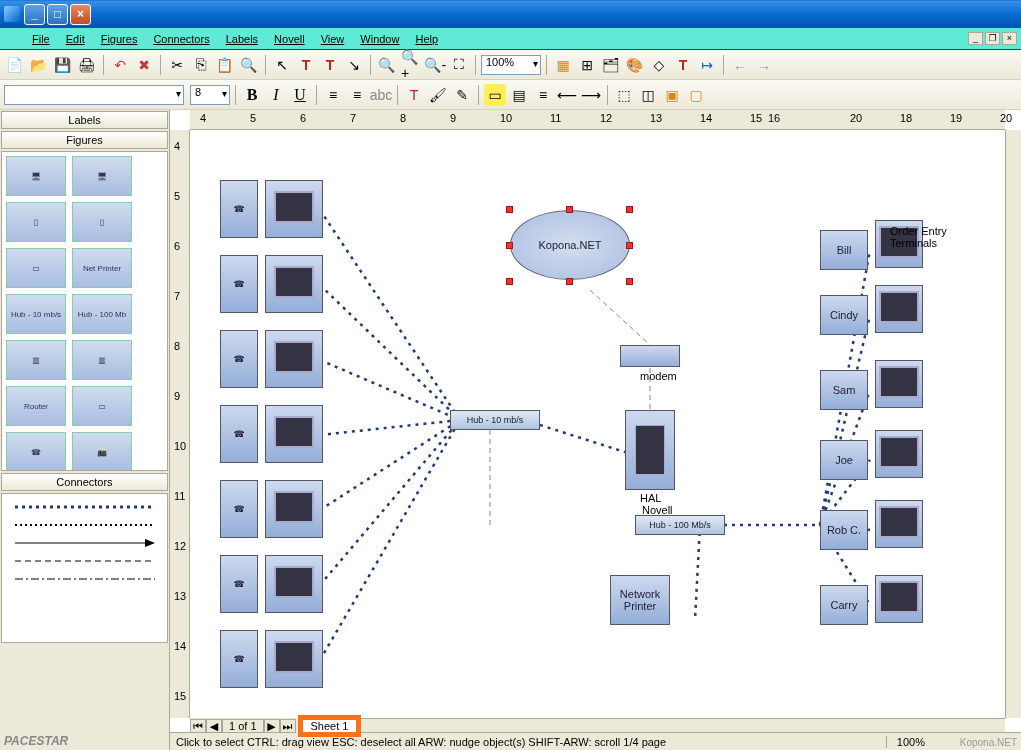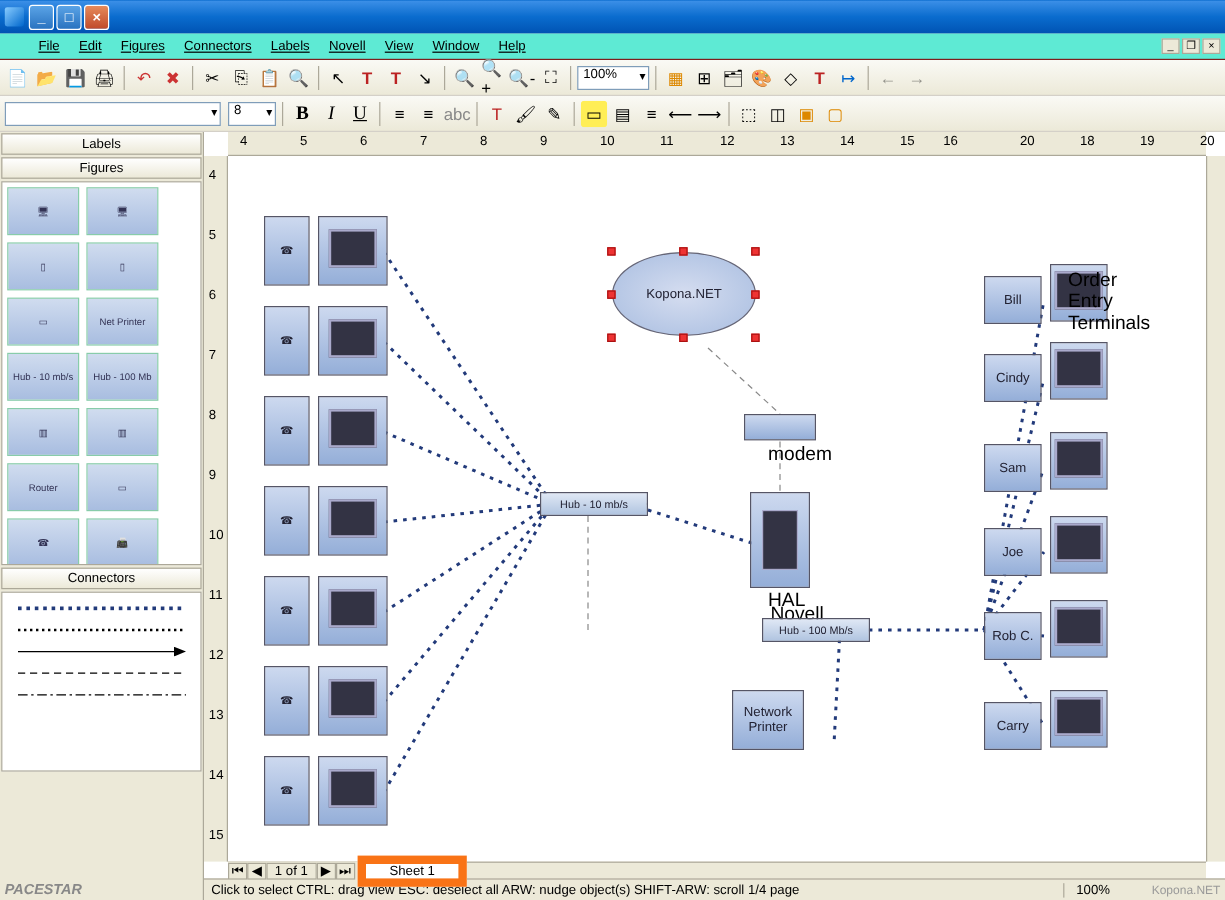--- a/index.html
+++ b/index.html
@@ -32,35 +32,35 @@
 .ruler-h{position:absolute;top:0;left:20px;right:16px;height:20px;background:#ece9d8;border-bottom:1px solid #aca899;font-size:9px}
 .ruler-h span{position:absolute;top:2px}
 .ruler-v{position:absolute;top:20px;left:0;width:20px;bottom:32px;background:#ece9d8;border-right:1px solid #aca899;font-size:9px}
 .ruler-v span{position:absolute;left:4px}
 .canvas{position:absolute;top:20px;left:20px;right:16px;bottom:32px;background:#fff}
 .scrollv{position:absolute;top:20px;right:0;width:16px;bottom:32px;background:#ece9d8;border-left:1px solid #aca899}
 .scrollh{position:absolute;bottom:16px;left:20px;right:16px;height:16px;background:#ece9d8;border-top:1px solid #aca899}
 .sheet-tabs{position:absolute;bottom:16px;left:20px;height:16px;display:flex;align-items:center;font-size:10px;background:#ece9d8;z-index:5}
 .sheet-tabs .nav{width:16px;height:14px;border:1px solid #aca899;text-align:center;line-height:12px;cursor:pointer;background:#ece9d8}
 .sheet-tabs .pg{padding:0 6px;border:1px solid #aca899;background:#ece9d8}
-.sheet-tabs .tab{padding:0 20px;border:7px solid #f97316;background:#fff;margin-left:2px}
+.sheet-tabs .tab{padding:0 8px;border:5px solid #f97316;background:#fff;margin-left:2px}
 .statusbar{position:absolute;bottom:0;left:0;right:0;height:18px;background:#ece9d8;border-top:1px solid #aca899;display:flex;align-items:center;font-size:10px;padding:0 6px}
 .statusbar .cell{padding:0 10px;border-left:1px solid #aca899}
 .node{position:absolute;background:linear-gradient(to bottom,#cdd9ef,#94aed8);border:1px solid #556;font-size:9px;text-align:center;display:flex;align-items:center;justify-content:center;flex-direction:column;color:#223}
 .phone{width:38px;height:58px}
 .monitor{width:58px;height:58px;background:linear-gradient(to bottom,#cdd9ef,#94aed8)}
 .monitor::before{content:"";width:36px;height:28px;background:#334;display:block;border:2px solid #aac;margin-bottom:4px}
 .terminal{width:48px;height:40px}
 .hub{width:90px;height:20px;background:linear-gradient(to bottom,#e0e8f5,#b0c4e0)}
 .cloud{width:120px;height:70px;background:radial-gradient(ellipse at center,#d5ddf0,#a8bde0);border-radius:50%;border:1px solid #667}
 .server{width:50px;height:80px}
 .modem{width:60px;height:22px}
 .printer{width:60px;height:50px}
 .sel-handle{position:absolute;width:7px;height:7px;background:#e33;border:1px solid #a11}
-.label-free{position:absolute;font-size:16px;color:#000;background:transparent}
+.label-free{position:absolute;font-size:11px;color:#000;background:transparent}
 svg.wires{position:absolute;top:0;left:0;width:100%;height:100%;pointer-events:none}
 .pacestar{position:absolute;left:4px;bottom:2px;font-size:12px;font-style:italic;color:#888;font-weight:bold}
 .watermark{position:absolute;right:4px;bottom:2px;font-size:10px;color:#999}
 </style>
 </head>
 <body>
 
 <div class="titlebar">
   <div class="icon"></div>
   <div class="winbtns">
@@ -213,21 +213,21 @@
         <span style="left:110px">6</span>
         <span style="left:160px">7</span>
         <span style="left:210px">8</span>
         <span style="left:260px">9</span>
         <span style="left:310px">10</span>
         <span style="left:360px">11</span>
         <span style="left:410px">12</span>
         <span style="left:460px">13</span>
         <span style="left:510px">14</span>
         <span style="left:560px">15</span>
-        <span style="left:596px">16</span>
+        <span style="left:578px">16</span>
         <span style="left:660px">20</span>
         <span style="left:710px">18</span>
         <span style="left:760px">19</span>
         <span style="left:810px">20</span>
     </div>
     <div class="ruler-v">
       <span style="top:10px">4</span>
         <span style="top:60px">5</span>
         <span style="top:110px">6</span>
         <span style="top:160px">7</span>

